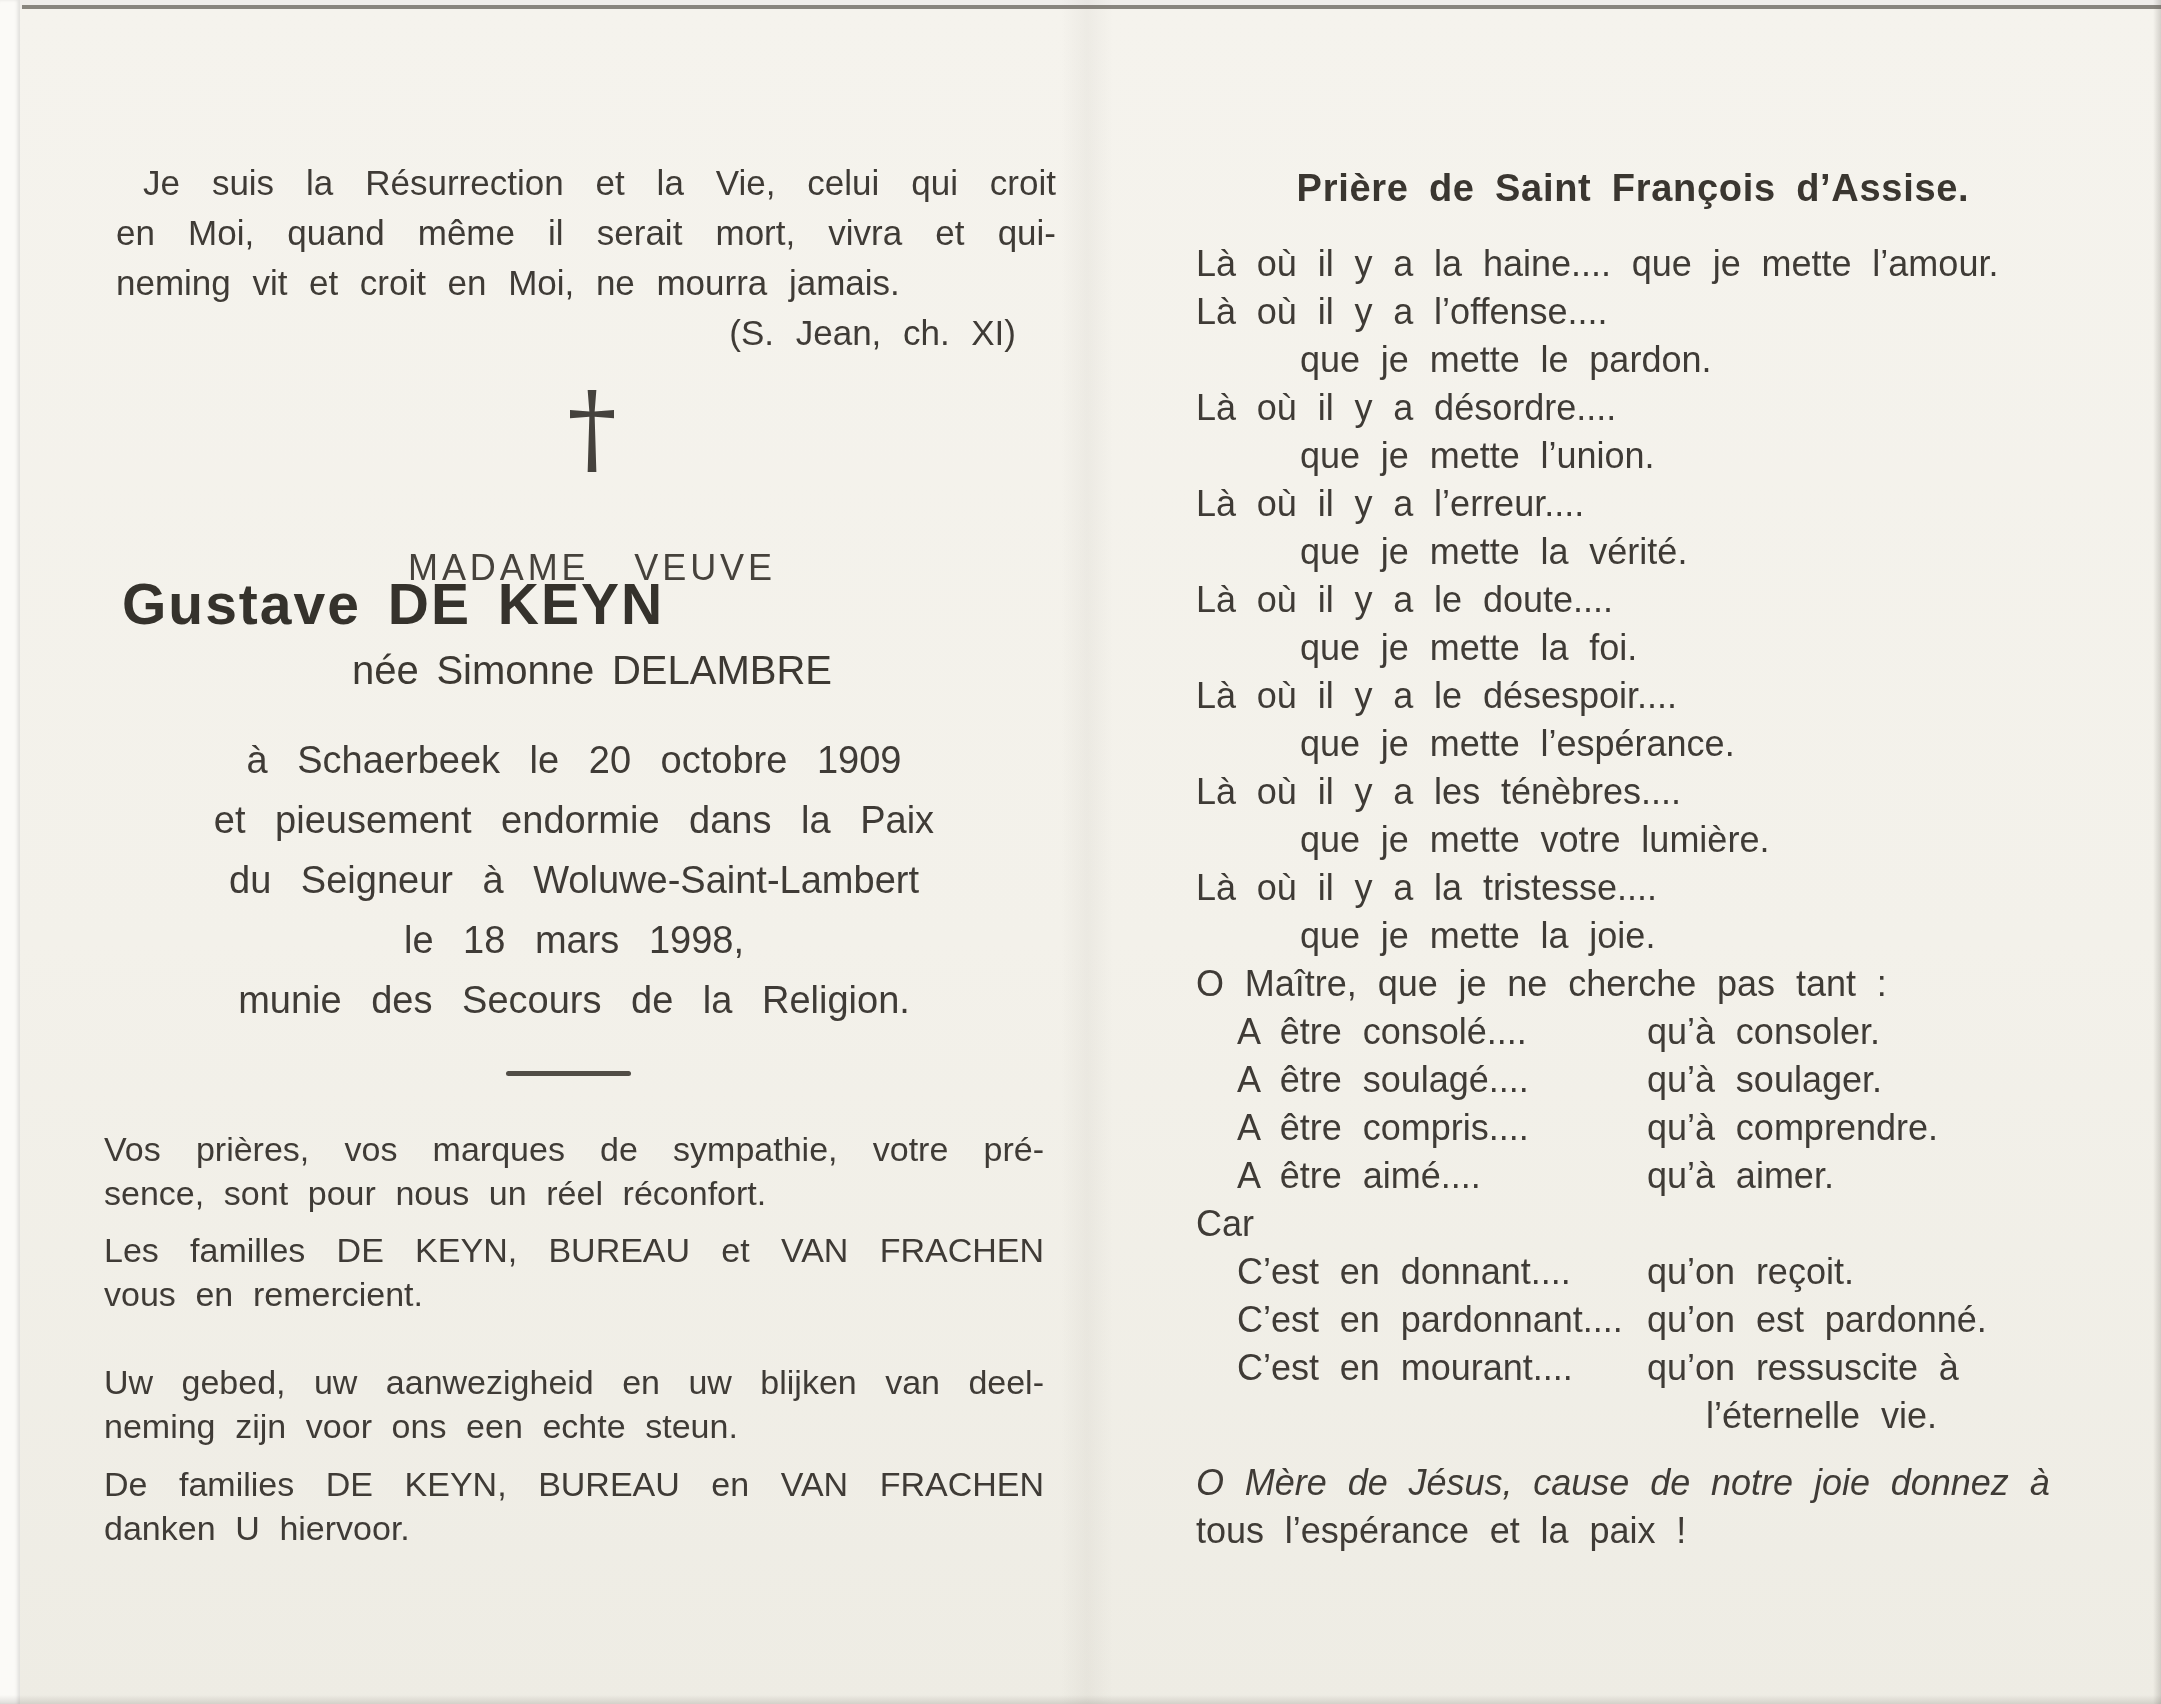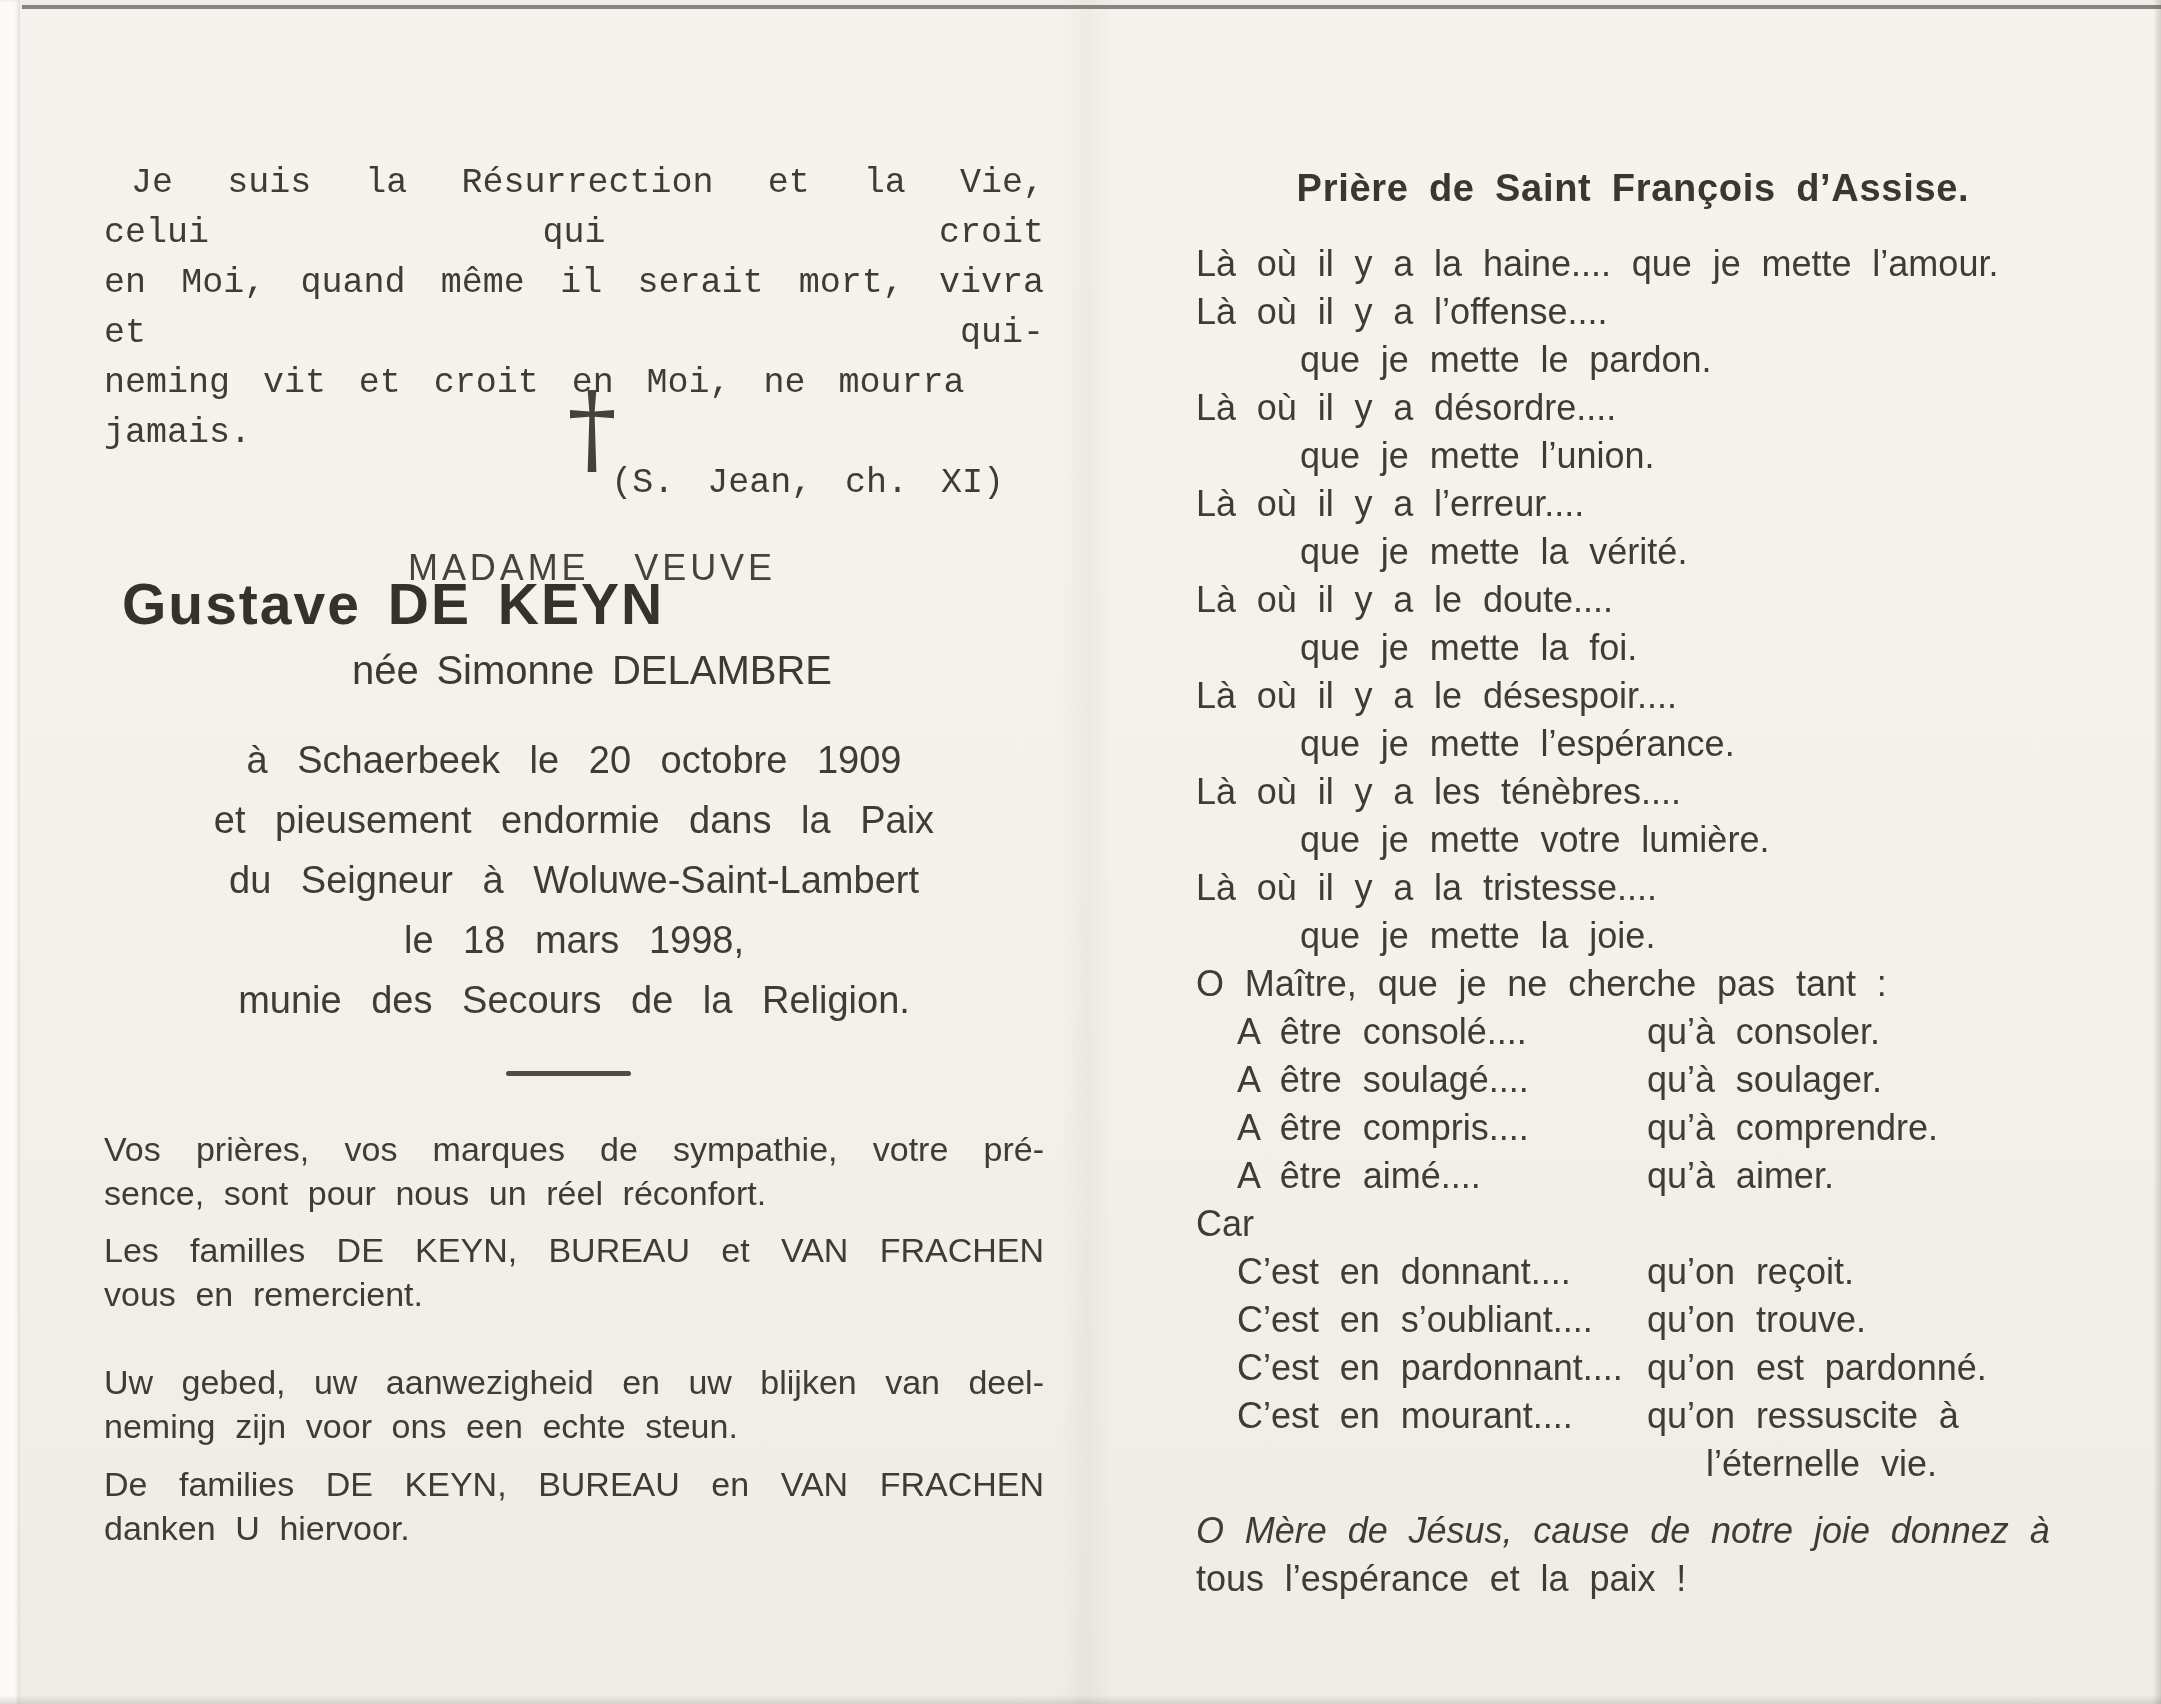--- a/index.html
+++ b/index.html
@@ -17,21 +17,21 @@
     position:absolute;left:1061px;top:0;bottom:0;width:52px;
     background:linear-gradient(90deg,rgba(0,0,0,0) 0%,rgba(110,104,94,.06) 50%,rgba(0,0,0,0) 100%);
   }
   .top-edge{position:absolute;left:22px;top:5.2px;right:0;height:3.9px;background:#6e6a63;opacity:.8;}
   .left-edge{position:absolute;left:0;top:0;width:19.5px;height:100%;background:#fbfaf7;box-shadow:inset -2.6px 0 3.3px rgba(0,0,0,.10);}
   .right-edge{position:absolute;right:0;top:0;width:7.8px;height:100%;background:linear-gradient(90deg,rgba(0,0,0,0),rgba(90,85,78,.22));}
   .bottom-edge{position:absolute;left:0;bottom:0;width:100%;height:10.4px;background:linear-gradient(0deg,rgba(90,85,78,.20),rgba(0,0,0,0));}
 
   
   .pgL{position:absolute;left:104px;top:0;width:940px;height:100%;}
-  .quote{position:absolute;top:158px;left:0;width:100%;font-size:35px;line-height:50px;word-spacing:.34em;font-family:Liberation Mono, monospace;}
+  .quote{position:absolute;top:158px;left:12px;width:100%;font-size:35px;line-height:50px;word-spacing:.34em;}
   .quote .j{text-align:justify;text-align-last:justify;}
   .quote .l1{text-indent:27px;}
   .quote .attr{text-align:right;padding-right:40px;}
   .cross{
     position:absolute;top:379px;left:0;width:100%;text-align:center;
     font-family:"DejaVu Serif",serif;font-size:99px;line-height:98px;
     transform:translateX(18px);color:#45423d;
   }
   .honorific{position:absolute;top:516px;left:0;width:100%;text-align:center;
     font-size:36px;letter-spacing:3.9px;word-spacing:31px;transform:translateX(18px);color:#46423c;margin-top:31px;}
@@ -151,24 +151,20 @@
         <span class="b">qu’à aimer.</span>
       </div>
 
       <div class="line">Car</div>
 
       <div class="line pair">
         <span class="a">C’est en donnant....</span>
         <span class="b">qu’on reçoit.</span>
       </div>
       <div class="line pair">
-        <span class="a">C’est en s’oubliant....</span>
-        <span class="b">qu’on trouve.</span>
-      </div>
-      <div class="line pair">
         <span class="a">C’est en pardonnant....</span>
         <span class="b">qu’on est pardonné.</span>
       </div>
       <div class="line pair">
         <span class="a">C’est en mourant....</span>
         <span class="b">qu’on ressuscite à</span>
       </div>
       <div class="line cont">l’éternelle vie.</div>
 
       <div class="line omere">O Mère de Jésus, cause de notre joie donnez à</div>

